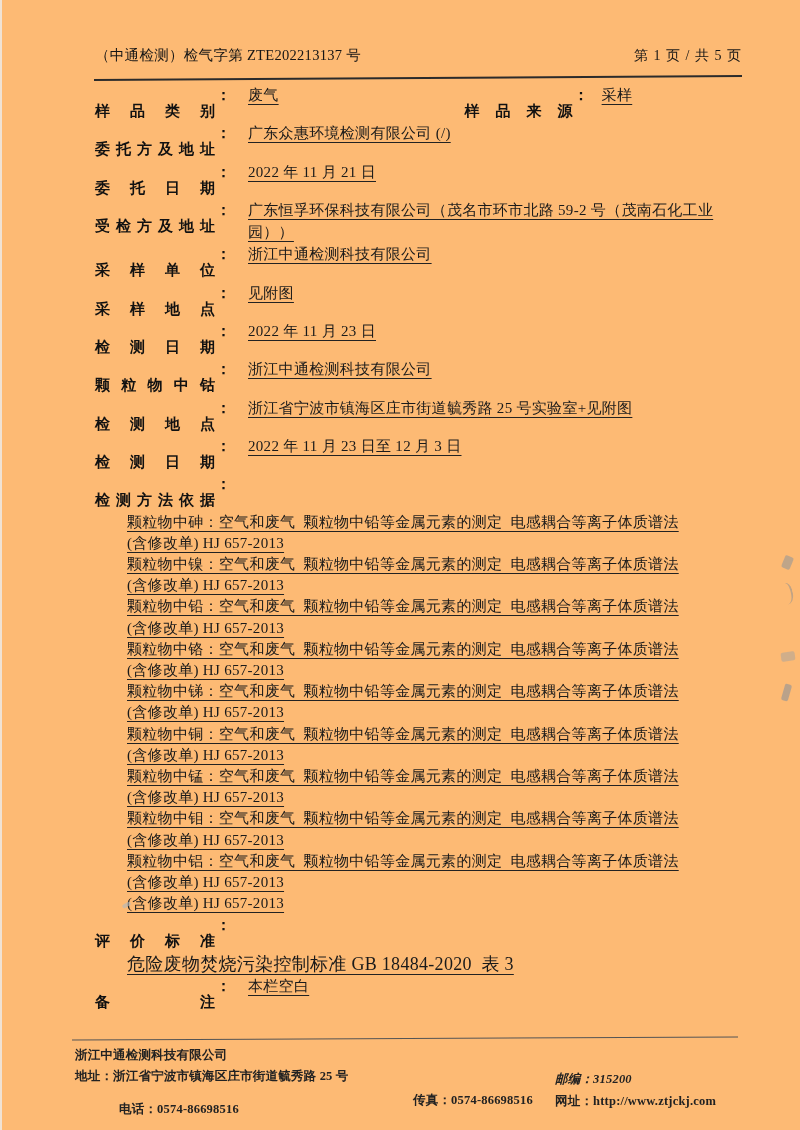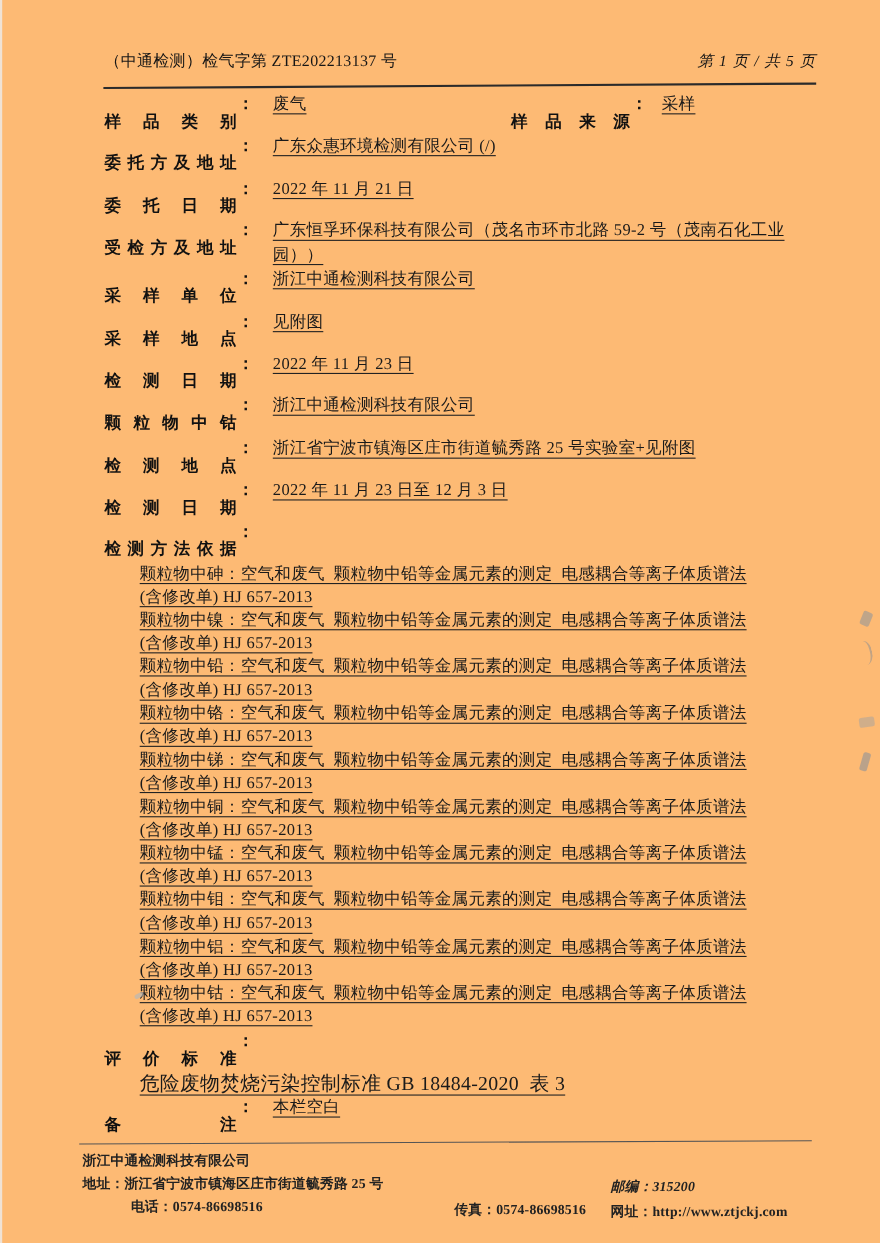--- a/index.html
+++ b/index.html
@@ -8,21 +8,21 @@
     overflow:hidden;
     font-family:"Liberation Serif","DejaVu Serif",serif;
     color:#1a1a1a;
   }
   
   .header{
     position:absolute;left:95px;right:58px;top:46px;
     display:flex;justify-content:space-between;align-items:baseline;
   }
   .doc-no{font-size:14.5px;letter-spacing:.3px;color:#151515;}
-  .page-info{font-size:14px;letter-spacing:1px;color:#151515;font-style:italic;}
+  .page-info{font-size:14px;letter-spacing:1px;color:#151515;}
   .hrule{
     position:absolute;left:94px;right:58px;top:77px;height:2px;
     background:#2b2b2b;transform:rotate(-0.35deg);
   }
   
   .body{position:absolute;left:95px;right:58px;top:84px;}
   .frow{line-height:22.3px;font-size:15px;}
   .lbl{
     display:inline-block;width:120px;vertical-align:top;
     font-family:"Liberation Sans","DejaVu Sans",sans-serif;
@@ -60,21 +60,21 @@
   .footer{
     position:absolute;left:72px;top:1038px;width:666px;height:80px;
     font-size:12.5px;font-weight:700;color:#222;
     font-family:"Liberation Serif","DejaVu Serif",serif;
   }
   .frule{position:absolute;left:0;top:0;width:666px;height:1.4px;background:#555;transform:rotate(-0.25deg);}
   .f-item{position:absolute;white-space:nowrap;letter-spacing:.2px;}
   .f-company{left:3px;top:9px;}
   .f-addr{left:3px;top:30px;}
   .f-post{left:483px;top:33px;font-style:italic;}
-  .f-phone{left:3px;top:51px;padding-left:44px;}
+  .f-phone{left:3px;top:63px;padding-left:44px;}
   .f-fax{left:341px;top:54px;}
   .f-web{left:483px;top:55px;}
   
   .artifact{position:absolute;pointer-events:none;}
   .a-edge{left:0;top:0;width:2px;height:1130px;background:#ececec;opacity:.8;}
   .a1{left:783px;top:556px;width:9px;height:13px;background:#8d939a;opacity:.55;transform:rotate(22deg);border-radius:2px;}
   .a2{left:778px;top:583px;width:13px;height:22px;border-right:2.5px solid #878d94;opacity:.5;transform:rotate(-14deg);border-radius:50% 40% 50% 40%;}
   .a3{left:781px;top:652px;width:14px;height:9px;background:#9aa0a6;opacity:.45;transform:rotate(-8deg);border-radius:2px;}
   .a4{left:783px;top:684px;width:7px;height:17px;background:#8e9399;opacity:.6;transform:rotate(16deg);border-radius:2px;}
   .a5{left:122px;top:903px;width:9px;height:4px;background:#b4b8bc;opacity:.65;transform:rotate(-28deg);border-radius:2px;}
@@ -166,21 +166,20 @@
     </div>
     <div>
       <div class="method-line u">颗粒物中钼：空气和废气  颗粒物中铅等金属元素的测定  电感耦合等离子体质谱法</div>
       <div class="method-line u">(含修改单) HJ 657-2013</div>
     </div>
     <div>
       <div class="method-line u">颗粒物中铝：空气和废气  颗粒物中铅等金属元素的测定  电感耦合等离子体质谱法</div>
       <div class="method-line u">(含修改单) HJ 657-2013</div>
     </div>
     <div>
-      <div class="method-line u">颗粒物中钴：空气和废气  颗粒物中铅等金属元素的测定  电感耦合等离子体质谱法</div>
       <div class="method-line u">(含修改单) HJ 657-2013</div>
     </div>
 
     <div class="frow section-lbl">
       <span class="lbl">评价标准</span><span class="colon">：</span>
     </div>
     <div>
       <span class="indent-line u">危险废物焚烧污染控制标准 GB 18484-2020  表 3</span>
     </div>
 

